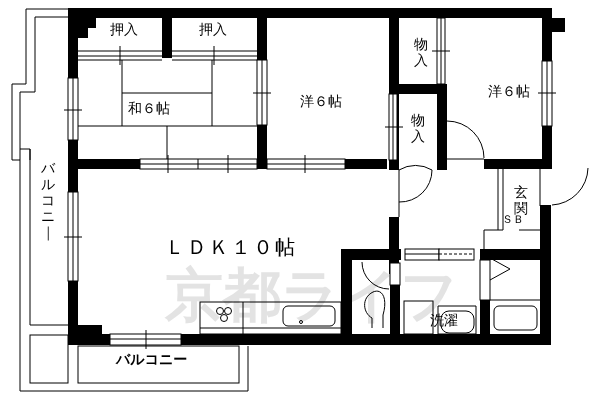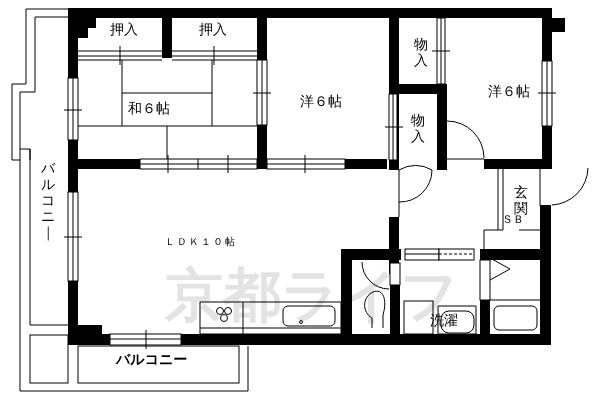--- a/index.html
+++ b/index.html
@@ -182,21 +182,21 @@
 <div class="lbl" style="left:300px;top:94px;">洋６帖</div>
 <div class="lbl" style="left:488px;top:84px;">洋６帖</div>
 <div class="vlbl" style="left:414px;top:36px;width:14px;">
     <div>物</div>
     <div>入</div>
   </div>
 <div class="vlbl" style="left:411px;top:112px;width:14px;">
     <div>物</div>
     <div>入</div>
   </div>
-<div class="lbl" style="left:165px;top:237px;font-size:10px;letter-spacing:2px;">ＬＤＫ１０帖</div>
+<div class="lbl" style="left:165px;top:237px;font-size:20px;letter-spacing:2px;">ＬＤＫ１０帖</div>
 <div class="vlbl" style="left:514px;top:184px;width:14px;">
     <div>玄</div>
     <div>関</div>
   </div>
 <div class="lbl" style="left:502px;top:214px;font-size:11px;font-family:Liberation Serif, serif;">ＳＢ</div>
 <div class="lbl" style="left:430px;top:313px;font-size:14px;">洗濯</div>
 <div class="vlbl" style="left:41px;top:160px;width:14px;line-height:16px;">
     <div>バ</div>
     <div>ル</div>
     <div>コ</div>

